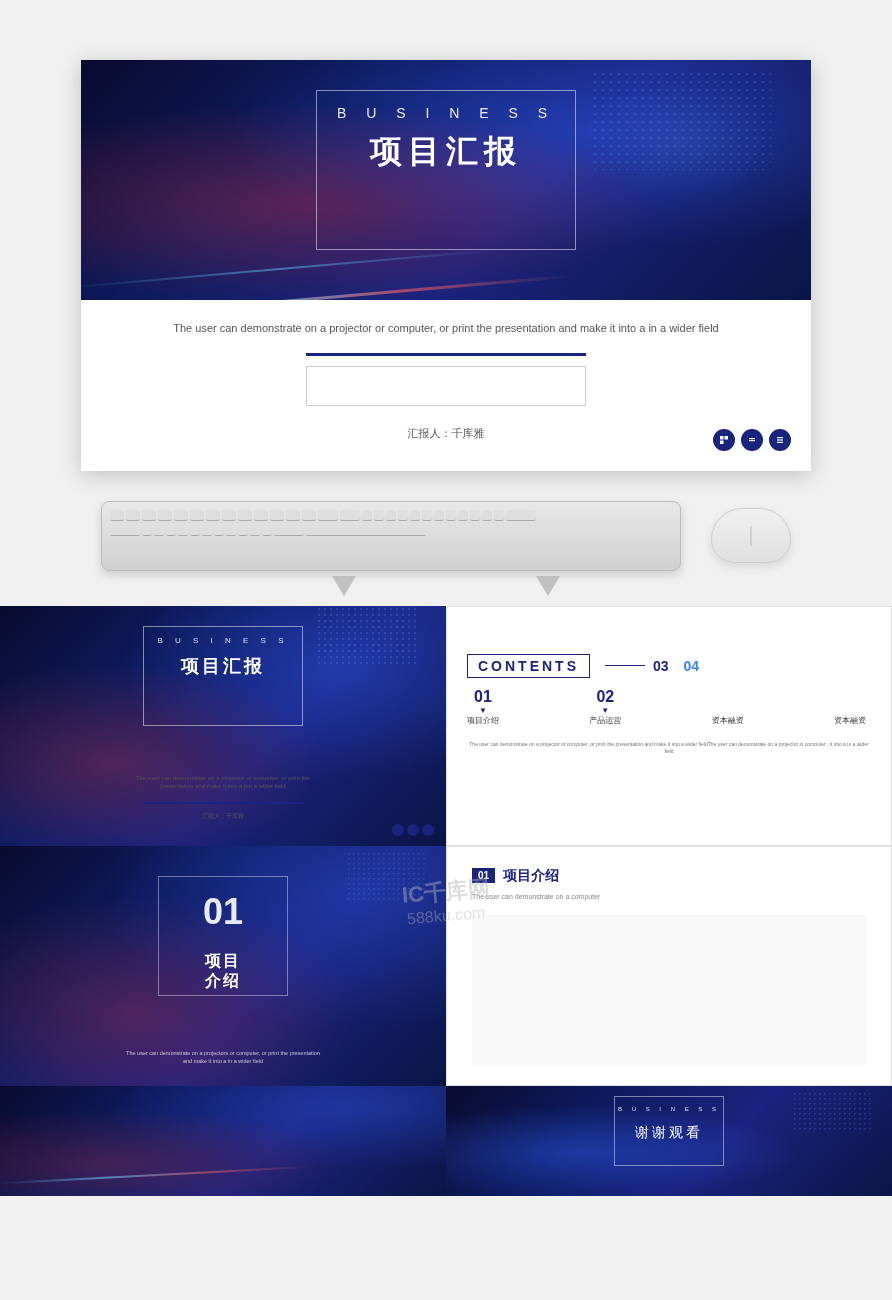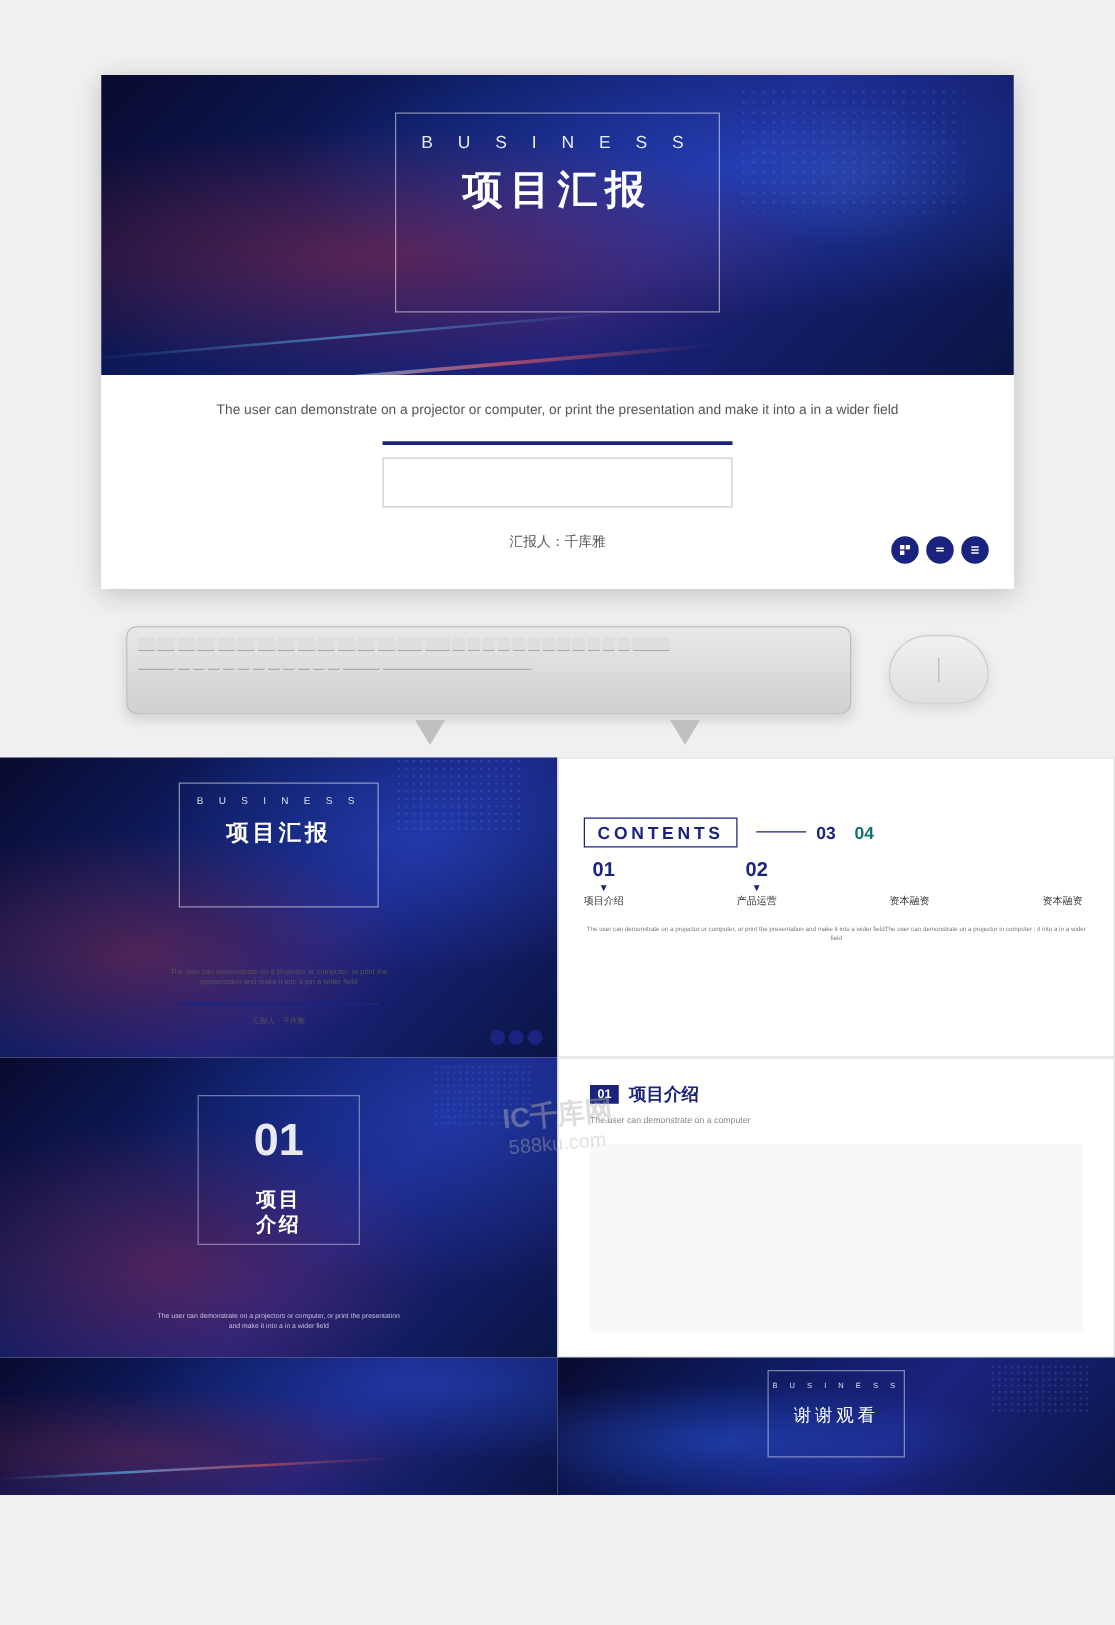--- a/index.html
+++ b/index.html
@@ -648,21 +648,21 @@
         <div class="t-icon-btn"></div>
         <div class="t-icon-btn"></div>
       </div>
     </div>
 
     <div class="thumb thumb-white thumb2" style="height:240px;">
       <div class="contents-header">
         <div class="contents-box">CONTENTS</div>
         <div style="width:40px;height:1px;background:#1a237e;"></div>
         <div style="margin-left:8px;font-size:14px;color:#1a237e;font-weight:700;">03</div>
-        <div style="margin-left:15px;font-size:14px;color:#0f766e;font-weight:700;">04</div>
+        <div style="margin-left:15px;font-size:14px;color:#3b82f6;font-weight:700;">04</div>
       </div>
       <div style="display:flex; justify-content:space-between; margin-bottom:5px; padding-right:5px;">
         <div class="c-item">
           <div class="c-num">01</div>
           <div class="c-arrow">▼</div>
           <div class="c-label">项目介绍</div>
         </div>
         <div class="c-item">
           <div class="c-num">02</div>
           <div class="c-arrow">▼</div>

